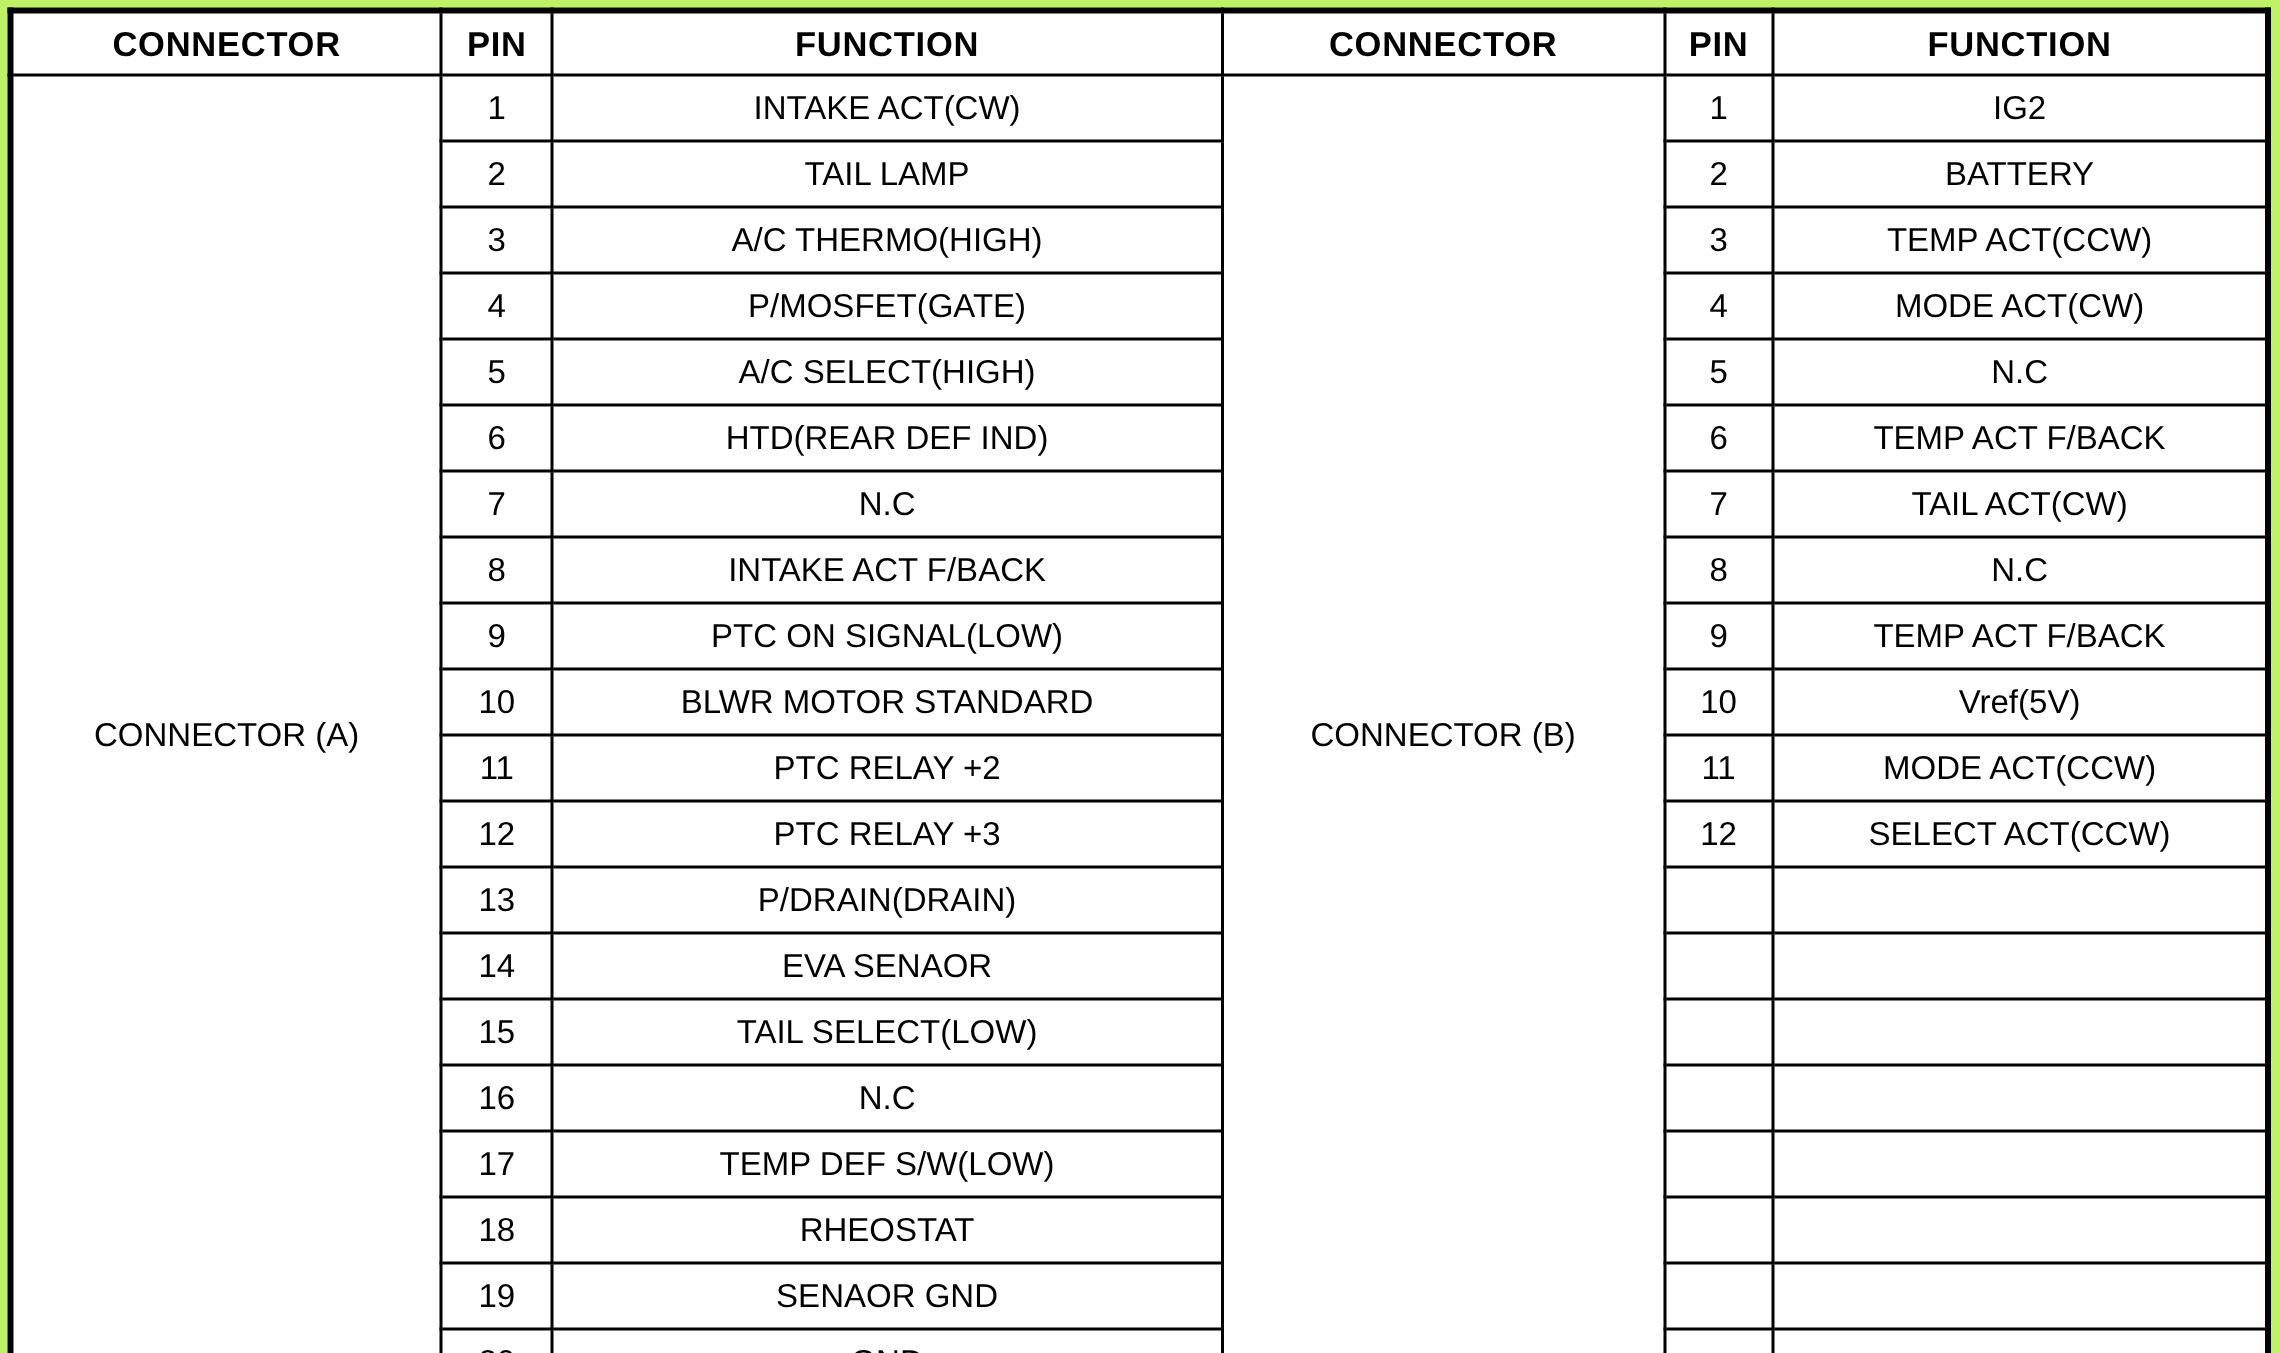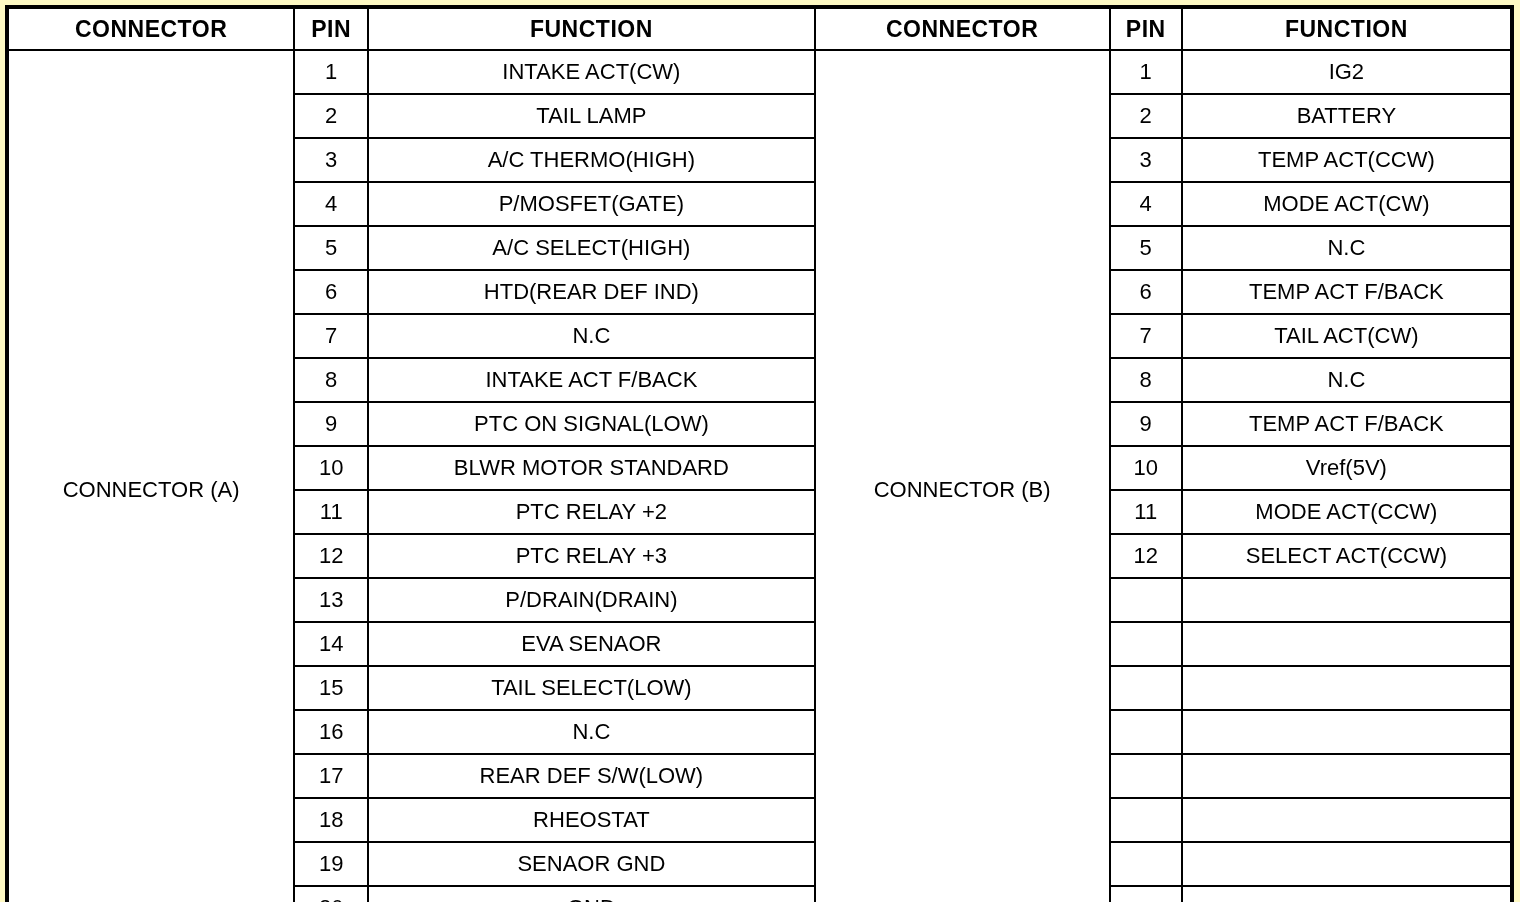--- a/index.html
+++ b/index.html
@@ -4,21 +4,21 @@
 <style>
   html, body {
     margin: 0;
     padding: 0;
     background: #ffffff;
   }
   .sheet {
     position: relative;
     width: 1520px;
     height: 902px;
-    background: #fef9c3;
+    background: #bef264;
     overflow: hidden;
   }
   table.pinout {
     position: absolute;
     left: 5px;
     top: 5px;
     width: 1509px;
     height: 891px;
     border-collapse: collapse;
     table-layout: fixed;
@@ -170,21 +170,21 @@
           <td></td>
         </tr>
         <tr>
           <td>16</td>
           <td>N.C</td>
           <td></td>
           <td></td>
         </tr>
         <tr>
           <td>17</td>
-          <td>REAR DEF S/W(LOW)</td>
+          <td>TEMP DEF S/W(LOW)</td>
           <td></td>
           <td></td>
         </tr>
         <tr>
           <td>18</td>
           <td>RHEOSTAT</td>
           <td></td>
           <td></td>
         </tr>
         <tr>

